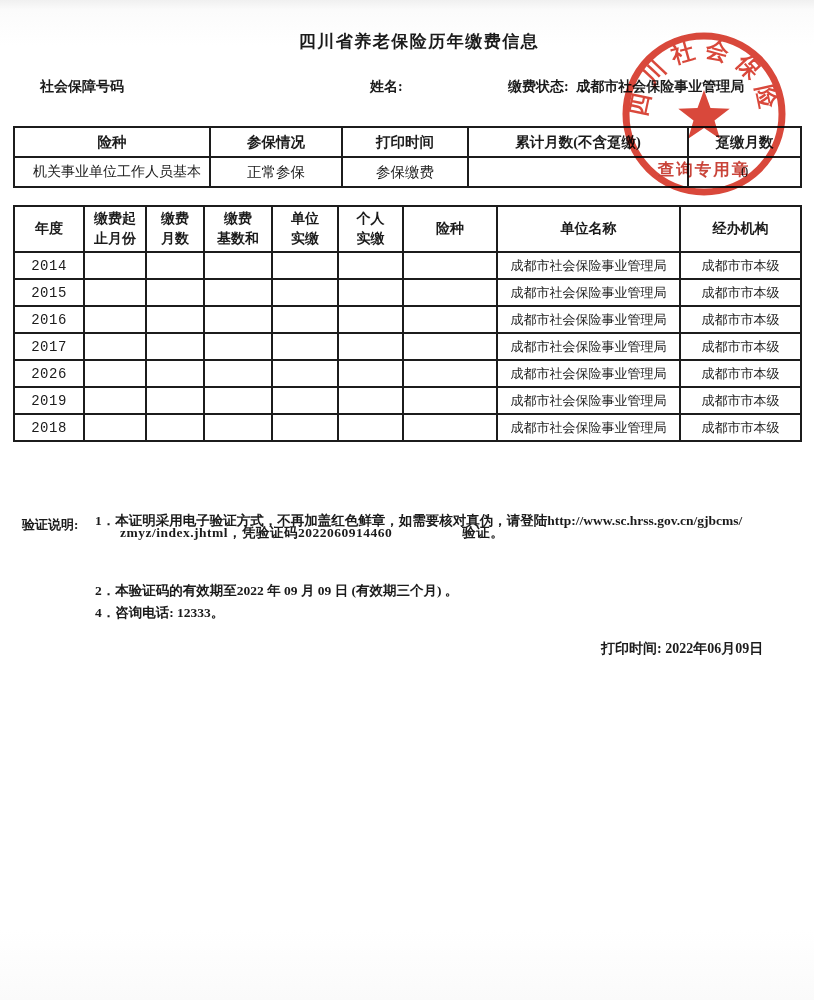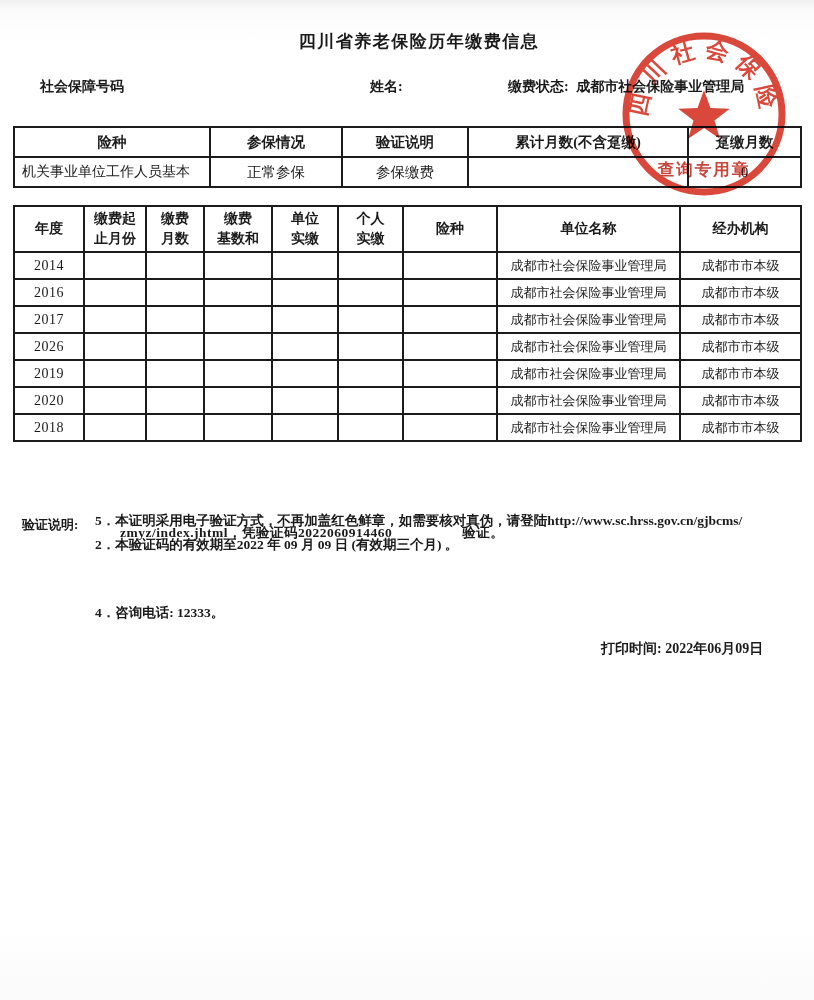--- a/index.html
+++ b/index.html
@@ -18,34 +18,34 @@
   .info-name { left:370px; }
   .info-unit { left:508px; }
   .info-item .lbl { margin-right:4px; }
 
   table { border-collapse:collapse; table-layout:fixed; position:absolute; left:13px; width:787px; }
   th, td { border:2px solid #1c1c1c; overflow:hidden; }
 
   .summary { top:126px; font-size:14.5px; }
   .summary th { height:30px; font-weight:600; text-align:center; white-space:nowrap; }
   .summary td { height:30px; text-align:center; white-space:nowrap; }
-  .summary td.left { text-align:left; padding-left:7px; font-size:14px; }
+  .summary td.left { text-align:left; padding-left:18px; font-size:14px; }
 
   .detail { top:205px; font-size:14px; }
   .detail th { height:46px; font-weight:600; text-align:center; white-space:pre-line; line-height:1.4; }
   .detail td { height:27px; text-align:center; white-space:nowrap; }
-  .detail td.year { font-family:Liberation Serif, serif; letter-spacing:.5px;border-radius:6px; }
+  .detail td.year { font-family:Liberation Mono, monospace; letter-spacing:.5px;border-radius:6px; }
   .detail td.unitname { font-size:13px; }
   .detail td.agency { font-size:13px; }
 
   .notes-label { position:absolute; left:22px; top:516px; font-size:13px; font-weight:600; }
   .note-line { position:absolute; font-size:13.5px; font-weight:600; white-space:pre; }
   .nl1 { left:95px;  top:512px; }
   .nl2 { left:120px; top:524px; letter-spacing:.5px; }
-  .nl3 { left:95px;  top:536px; }
+  .nl3 { left:95px;  top:582px; }
   .nl4 { left:95px;  top:581px; }
   .nl5 { left:95px;  top:604px; }
 
   .print-time { position:absolute; left:601px; top:640px; font-size:14px; font-weight:600; white-space:nowrap; }
 
   .seal { position:absolute; left:618px; top:24px; width:172px; height:176px;
           mix-blend-mode:multiply; opacity:.93; pointer-events:none; }
   .seal text { font-family:"Liberation Serif","DejaVu Serif",serif; font-weight:bold; }
 </style>
 </head>
@@ -73,21 +73,21 @@
         <col style="width:196px">
         <col style="width:132px">
         <col style="width:126px">
         <col style="width:220px">
         <col style="width:113px">
       </colgroup>
     <tbody>
         <tr>
       <th>险种</th>
       <th>参保情况</th>
-      <th>验证说明</th>
+      <th>打印时间</th>
       <th>累计月数(不含趸缴)</th>
       <th>趸缴月数</th>
     </tr>
     <tr>
       <td class="left">机关事业单位工作人员基本</td>
       <td>正常参保</td>
       <td>参保缴费</td>
       <td></td>
       <td>0</td>
     </tr>
@@ -128,20 +128,31 @@
       <td></td>
       <td></td>
       <td></td>
       <td></td>
       <td></td>
       <td></td>
       <td class="unitname">成都市社会保险事业管理局</td>
       <td class="agency">成都市市本级</td>
     </tr>
     <tr>
+      <td class="year">2015</td>
+      <td></td>
+      <td></td>
+      <td></td>
+      <td></td>
+      <td></td>
+      <td></td>
+      <td class="unitname">成都市社会保险事业管理局</td>
+      <td class="agency">成都市市本级</td>
+    </tr>
+    <tr>
       <td class="year">2016</td>
       <td></td>
       <td></td>
       <td></td>
       <td></td>
       <td></td>
       <td></td>
       <td class="unitname">成都市社会保险事业管理局</td>
       <td class="agency">成都市市本级</td>
     </tr>
@@ -162,31 +173,20 @@
       <td></td>
       <td></td>
       <td></td>
       <td></td>
       <td></td>
       <td class="unitname">成都市社会保险事业管理局</td>
       <td class="agency">成都市市本级</td>
     </tr>
     <tr>
       <td class="year">2019</td>
-      <td></td>
-      <td></td>
-      <td></td>
-      <td></td>
-      <td></td>
-      <td></td>
-      <td class="unitname">成都市社会保险事业管理局</td>
-      <td class="agency">成都市市本级</td>
-    </tr>
-    <tr>
-      <td class="year">2020</td>
       <td></td>
       <td></td>
       <td></td>
       <td></td>
       <td></td>
       <td></td>
       <td class="unitname">成都市社会保险事业管理局</td>
       <td class="agency">成都市市本级</td>
     </tr>
     <tr>
@@ -197,21 +197,21 @@
       <td></td>
       <td></td>
       <td></td>
       <td class="unitname">成都市社会保险事业管理局</td>
       <td class="agency">成都市市本级</td>
     </tr>
   </tbody>
     </table>
 
   <div class="notes-label">验证说明:</div>
-  <div class="note-line nl1">5．本证明采用电子验证方式，不再加盖红色鲜章，如需要核对真伪，请登陆http://www.sc.hrss.gov.cn/gjbcms/</div>
+  <div class="note-line nl1">1．本证明采用电子验证方式，不再加盖红色鲜章，如需要核对真伪，请登陆http://www.sc.hrss.gov.cn/gjbcms/</div>
   <div class="note-line nl2">zmyz/index.jhtml，凭验证码2022060914460　　　　　验证。</div>
   <div class="note-line nl3">2．本验证码的有效期至2022 年 09 月 09 日 (有效期三个月) 。</div>
   <div class="note-line nl5">4．咨询电话: 12333。</div>
 
   <div class="print-time">打印时间: 2022年06月09日</div>
 
   <svg class="seal" viewBox="0 0 172 176" xmlns="http://www.w3.org/2000/svg" aria-hidden="true">
     <circle cx="86" cy="90" r="78" fill="none" stroke-width="7" stroke="#d63a2c"></circle>
     <polygon points="86,66 92.5,84.1 111.7,84.7 96.5,96.4 101.9,114.8 86,104 70.1,114.8 75.5,96.4 60.3,84.7 79.5,84.1" fill="#d63a2c"></polygon>
     <defs>

